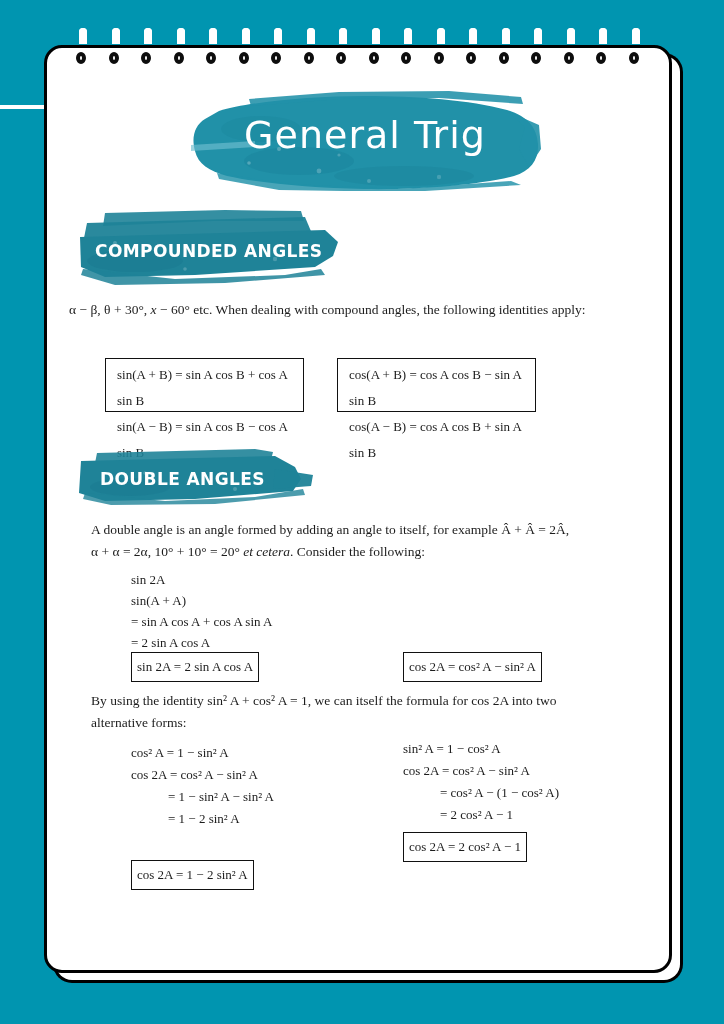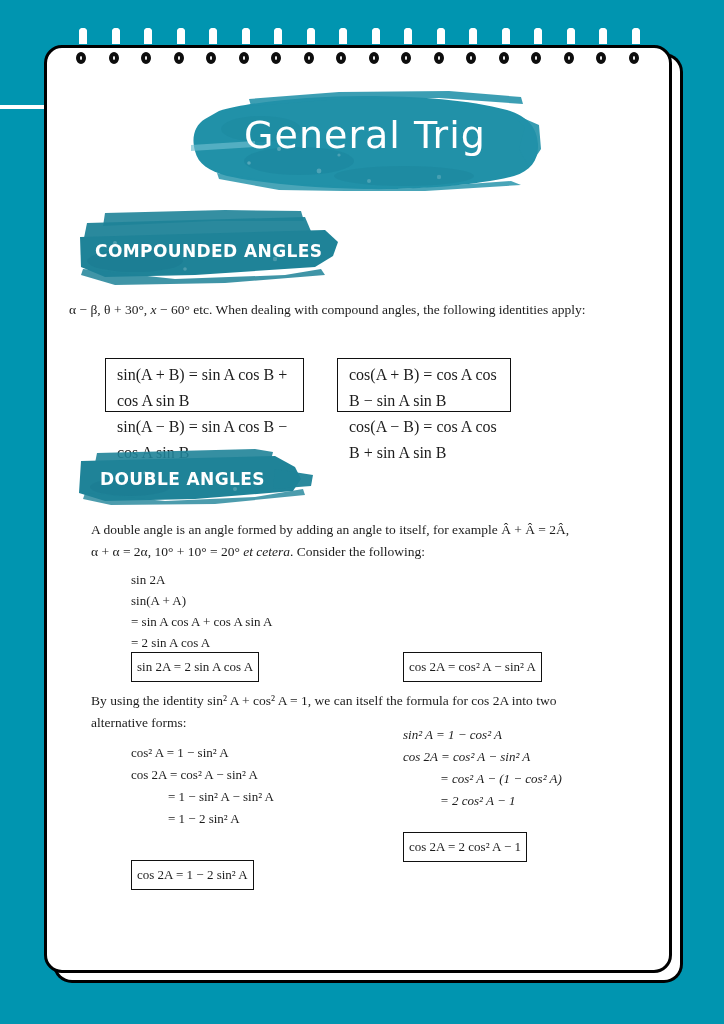--- a/index.html
+++ b/index.html
@@ -65,33 +65,33 @@
   
   .para{position:absolute;font-size:13.5px;line-height:22px;}
   .para .ital{font-style:italic;}
   .p-compound{left:22px;top:251px;width:600px;}
   .p-double{left:44px;top:471px;width:580px;}
   .p-rewrite{left:44px;top:642px;width:580px;}
 
   
   .fbox{
     position:absolute;border:1.5px solid #111;background:#fff;
-    font-size:16px;line-height:26px;padding:3px 0 3px 11px;
+    font-size:13px;line-height:26px;padding:3px 0 3px 11px;
   }
   .fbox.sinbox{left:58px;top:310px;width:199px;height:54px;}
-  .fbox.cosbox{left:290px;top:310px;width:174px;height:54px;}
+  .fbox.cosbox{left:290px;top:310px;width:199px;height:54px;}
 
   
   .dcol{position:absolute;font-size:13px;line-height:21px;}
   .dcol .mline{white-space:nowrap;}
   .dcol .mline.ind{padding-left:37px;}
   .d1-left{left:84px;top:521px;}
   .d1-right{left:356px;top:521px;}
   .d2-left{left:84px;top:694px;line-height:22px;}
-  .d2-right{left:356px;top:676px;line-height:22px;font-style:italic;}
+  .d2-right{left:356px;top:690px;line-height:22px;}
 
   .rbox{
     position:absolute;border:1.5px solid #111;background:#fff;
     font-size:13px;line-height:18px;padding:5px 5px;white-space:nowrap;
   }
   .rbox.r1l{left:84px;top:604px;}
   .rbox.r1r{left:356px;top:604px;}
   .rbox.r2l{left:84px;top:784px;margin-top:28px;}
   .rbox.r2r{left:356px;top:784px;}
 </style>

